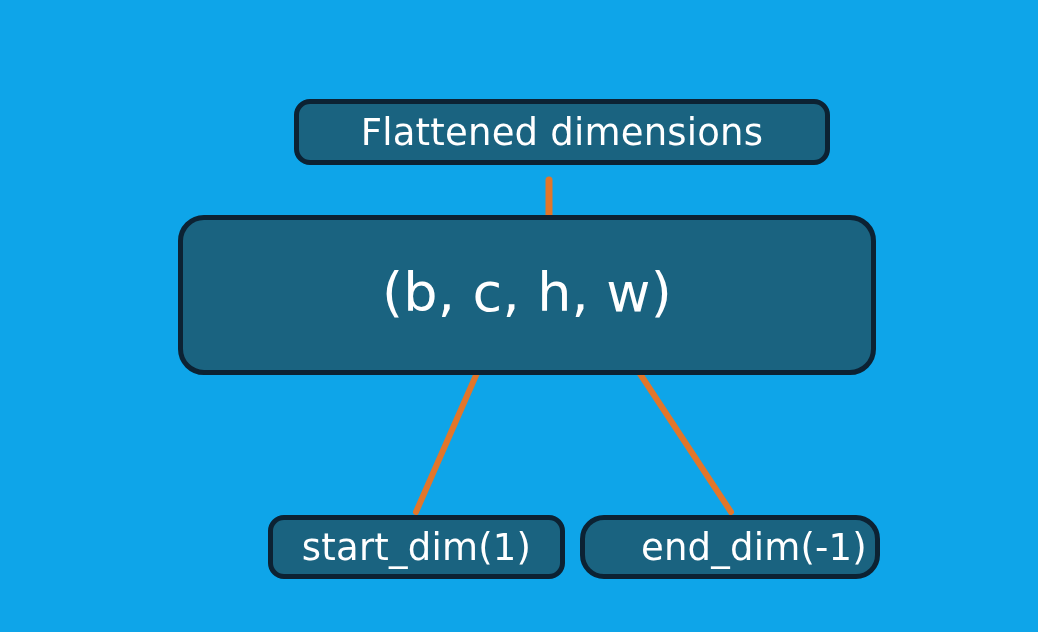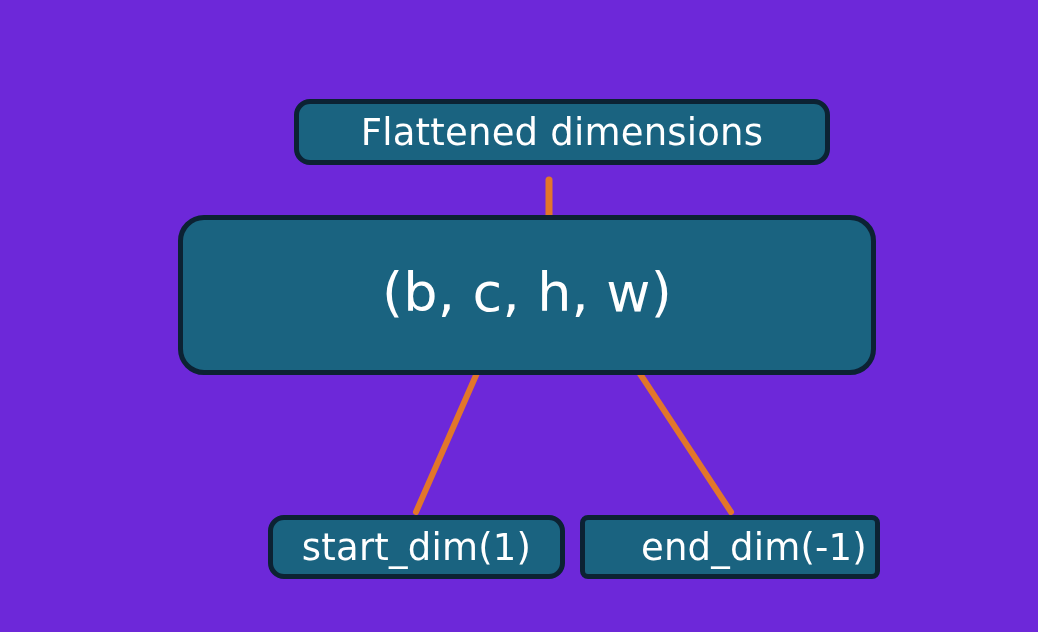--- a/index.html
+++ b/index.html
@@ -8,21 +8,21 @@
     padding: 0;
     background: #ffffff;
   }
   body {
     font-family: "DejaVu Sans", "Liberation Sans", sans-serif;
   }
   #canvas {
     position: relative;
     width: 1038px;
     height: 632px;
-    background: #6d28d9;
+    background: #0ea5e9;
     overflow: hidden;
   }
   .node {
     position: absolute;
     box-sizing: border-box;
     background: #1A6380;
     border: 5px solid #0C2233;
     border-radius: 20px;
     display: flex;
     align-items: center;
@@ -73,21 +73,21 @@
     top: 515px;
     width: 297px;
     height: 64px;
     border-radius: 16px;
   }
   #node-end {
     left: 580px;
     top: 515px;
     width: 300px;
     height: 64px;
-    border-radius: 8px;
+    border-radius: 24px;
     padding-left: 48px;
   }
   #node-start .label,
   #node-end .label {
     font-size: 37px;
     font-weight: 400;
   }
 
   
   #connectors {

